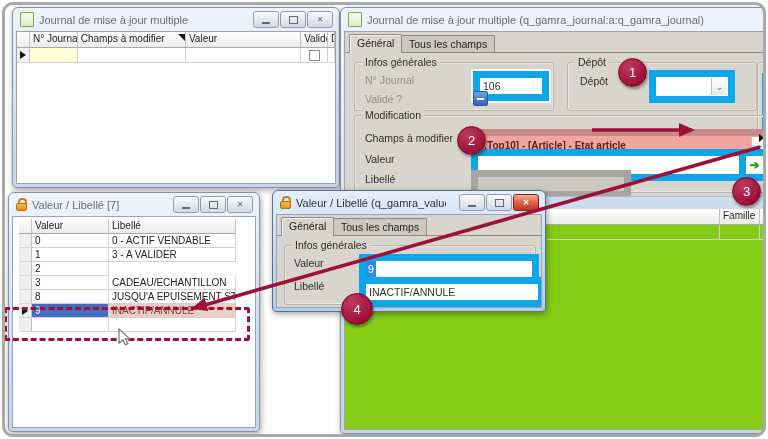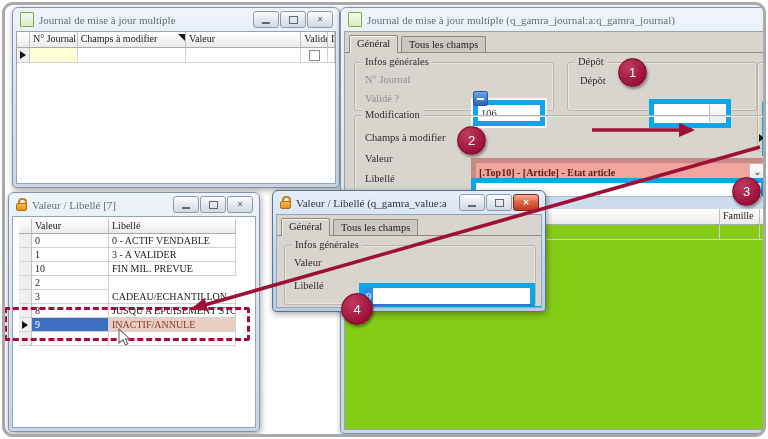--- a/index.html
+++ b/index.html
@@ -3,21 +3,21 @@
 <meta charset="utf-8">
 <style>
   html,body{margin:0;padding:0;background:#fff;}
   .screen{position:relative;width:768px;height:439px;background:#fff;overflow:hidden;
           font-family:"Liberation Sans",sans-serif;-webkit-font-smoothing:antialiased;}
   .frame{position:absolute;inset:2px;border:3px solid #a9a9a9;border-radius:11px;z-index:50;
          pointer-events:none;box-shadow:0 0 0 8px #fff;}
 
   
   .win{position:absolute;border:1px solid #8493a6;border-radius:6px 6px 4px 4px;
-       background:linear-gradient(#eff4fb,#d5dfee 55%,#c9d6e8);box-shadow:1px 2px 6px rgba(0,0,0,.35);font-family:Liberation Serif, serif;}
+       background:linear-gradient(#eff4fb,#d5dfee 55%,#c9d6e8);box-shadow:1px 2px 6px rgba(0,0,0,.35);}
   .win.active{border-color:#56748f;background:linear-gradient(#e4eefb,#c4d7ee 55%,#b6cce6);}
   .tb{height:23px;display:flex;align-items:center;gap:5px;padding:0 6px 0 7px;}
   .tb .title{font-size:11px;color:#60707f;white-space:nowrap;overflow:hidden;}
   .winbtns{margin-left:auto;display:flex;gap:1px;}
   .wbtn{width:24px;height:15px;border:1px solid #8d9cb0;border-radius:3px;
         background:linear-gradient(#fdfdfd,#e6eaf0 45%,#d3dae3);display:flex;align-items:center;justify-content:center;
         font-size:8px;color:#5c6a78;line-height:1;}
   .wbtn .mingl{width:8px;height:2px;background:#5c6a78;margin-top:6px;}
   .wbtn .maxgl{width:7px;height:6px;border:1.5px solid #5c6a78;}
   .wbtn.close-red{background:linear-gradient(#f6b09a,#e2654a 45%,#c0391f);border-color:#7e2413;color:#fff;font-weight:bold;}
@@ -35,22 +35,22 @@
   .tabbar:after{content:"";position:absolute;left:0;right:0;bottom:0;height:1px;background:#8f8a81;}
   .tab{position:absolute;bottom:0;font-size:10.5px;color:#222;padding:2px 7px 3px;border:1px solid #8f8a81;border-bottom:none;
        background:#ccc8c1;border-radius:2px 2px 0 0;}
   .tab.on{background:#d8d4ce;z-index:2;padding-bottom:4px;box-shadow:inset 1px 1px 0 #f5f3ef;}
 
   
   .grp{position:absolute;border:1px solid #b9b5ae;border-radius:3px;box-shadow:inset 0 0 0 1px #e9e6e1;}
   .grp>.gt{position:absolute;top:-7px;left:7px;background:#d8d4ce;padding:0 3px;font-size:10.5px;color:#2e2e2e;line-height:12px;}
   .lbl{position:absolute;font-size:10.5px;color:#2e2e2e;white-space:nowrap;}
   .lbl.dis{color:#8f8f8f;}
-  .field{position:absolute;background:#fff;border:5px solid #0ea5e9;font-size:10.5px;color:#333;
-         padding:0 3px;display:flex;align-items:center;white-space:nowrap;overflow:hidden;margin-top:29px;}
+  .field{position:absolute;background:#fff;border:7px solid #0ea5e9;font-size:10.5px;color:#333;
+         padding:0 3px;display:flex;align-items:center;white-space:nowrap;overflow:hidden;}
   .field.dis{background:#ccc8c2;border-color:#a8a49e;}
   .combo-chev{position:absolute;right:1px;top:1px;bottom:1px;width:15px;background:linear-gradient(#fefefe,#e7ebef);
         border-left:1px solid #b9c2cc;display:flex;align-items:center;justify-content:center;color:#5f6b77;font-size:9px;}
 
   
   .gh{background:linear-gradient(#ffffff,#ebebeb);border-right:1px solid #c2c2c2;border-bottom:1px solid #ababab;
       font-size:10px;color:#222;padding:1px 3px 0;box-sizing:border-box;white-space:nowrap;overflow:hidden;position:relative;}
   .gc{border-right:1px solid #d2d2d2;border-bottom:1px solid #d2d2d2;font-size:10px;color:#222;
       padding:1px 3px 0;box-sizing:border-box;white-space:nowrap;overflow:hidden;}
   .row{display:flex;}
@@ -210,25 +210,20 @@
           <div class="gc" style="width:77px">0</div>
           <div class="gc" style="width:127px">0 - ACTIF VENDABLE</div>
         </div>
         <div class="row" style="height:14px">
           <div class="selcell" style="width:13px"></div>
           <div class="gc" style="width:77px">1</div>
           <div class="gc" style="width:127px">3 - A VALIDER</div>
         </div>
         <div class="row" style="height:14px">
           <div class="selcell" style="width:13px"></div>
-          <div class="gc" style="width:77px">10</div>
-          <div class="gc" style="width:127px">FIN MIL. PREVUE</div>
-        </div>
-        <div class="row" style="height:14px">
-          <div class="selcell" style="width:13px"></div>
           <div class="gc" style="width:77px">2</div>
         </div>
         <div class="row" style="height:14px">
           <div class="selcell" style="width:13px"></div>
           <div class="gc" style="width:77px">3</div>
           <div class="gc" style="width:127px">CADEAU/ECHANTILLON</div>
         </div>
         <div class="row" style="height:14px">
           <div class="selcell" style="width:13px"></div>
           <div class="gc" style="width:77px">8</div>

